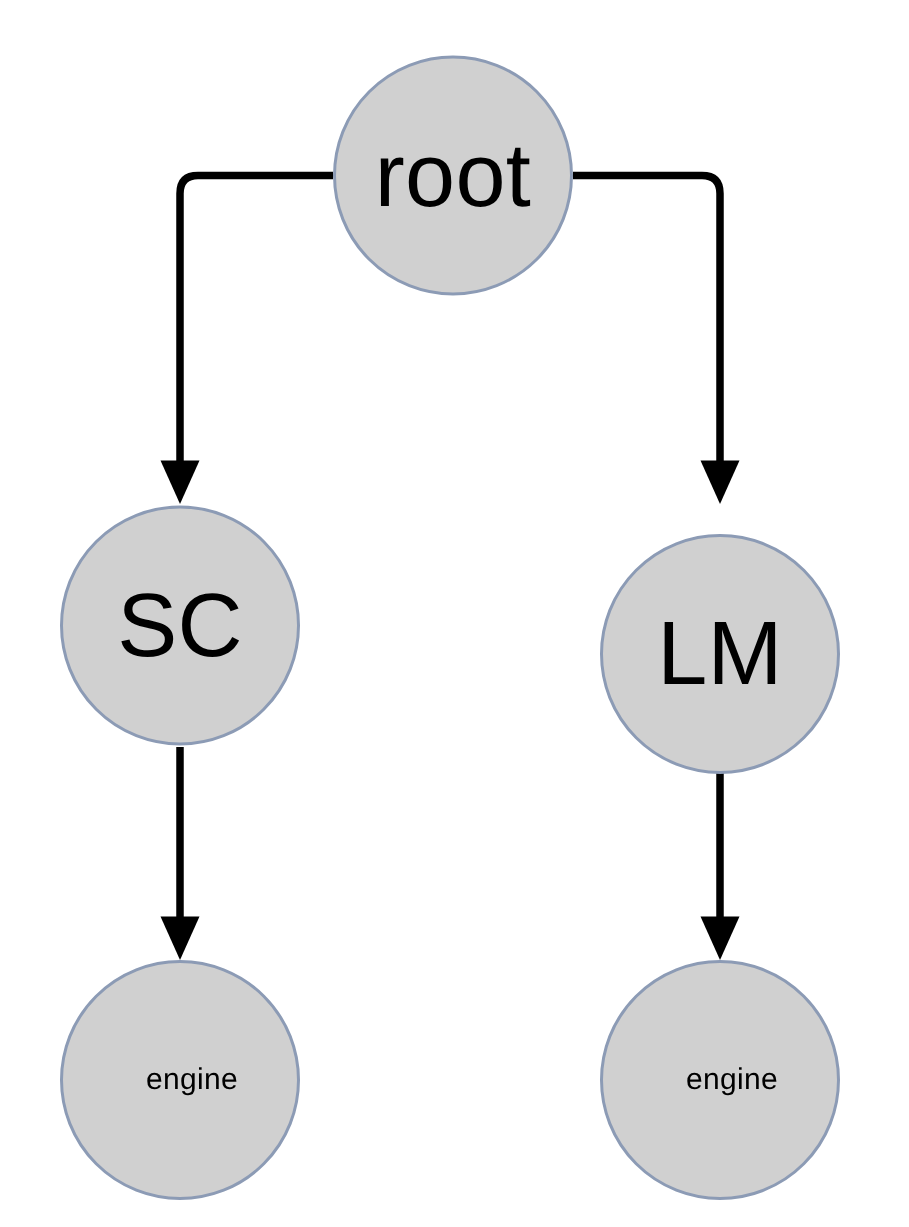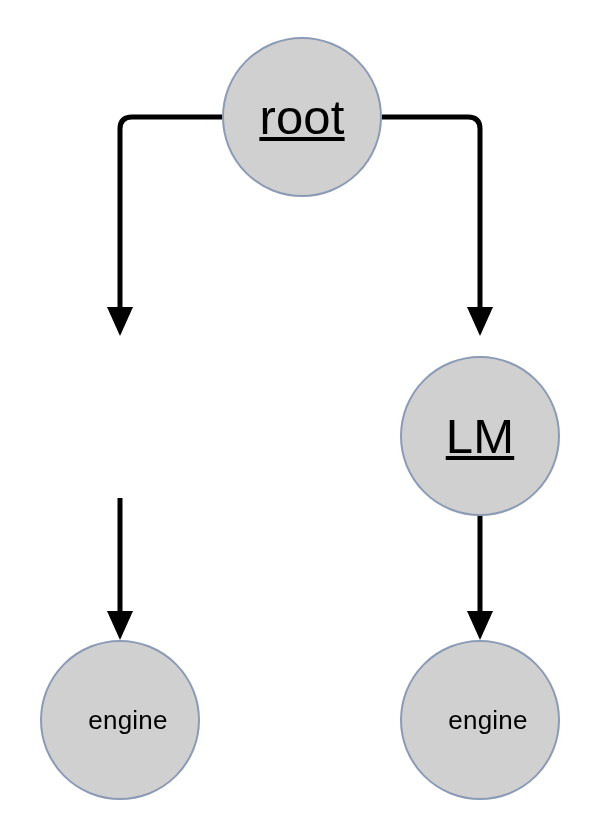--- a/index.html
+++ b/index.html
@@ -44,22 +44,22 @@
     background: #d0d0d0;
     border: 2px solid #8c9bb5;
   }
   .node-label {
     color: #000000;
     line-height: 1;
     text-align: center;
     white-space: nowrap;
     letter-spacing: 0.2px;
   }
-  .label-lg { font-size: 49px; text-decoration: underline; }
-  .label-sm { font-size: 26px; margin-left: 16px; }
+  .label-lg { font-size: 60px; }
+  .label-sm { font-size: 20px; margin-left: 16px; }
 </style>
 </head>
 <body>
 
 <div id="diagram-canvas">
 
   <svg id="edge-layer" viewBox="0 0 606 818" width="606" height="818" xmlns="http://www.w3.org/2000/svg">
 
     <g>
       <path d="M 222 117 L 132 117 Q 120 117 120 129 L 120 308" fill="none" stroke="#000000" stroke-width="5" stroke-linecap="butt" stroke-linejoin="round"></path>
@@ -82,20 +82,23 @@
     </g>
 
   </svg>
 
   <div id="node-layer">
 
     <div class="node" style="left:222px; top:37px; width:160px; height:160px;">
       <span class="node-label label-lg">root</span>
     </div>
 
+    <div class="node" style="left:40px; top:337px; width:160px; height:160px;">
+      <span class="node-label label-lg">SC</span>
+    </div>
 
     <div class="node" style="left:400px; top:356px; width:160px; height:160px;">
       <span class="node-label label-lg">LM</span>
     </div>
 
     <div class="node" style="left:40px; top:640px; width:160px; height:160px;">
       <span class="node-label label-sm">engine</span>
     </div>
 
     <div class="node" style="left:400px; top:640px; width:160px; height:160px;">

